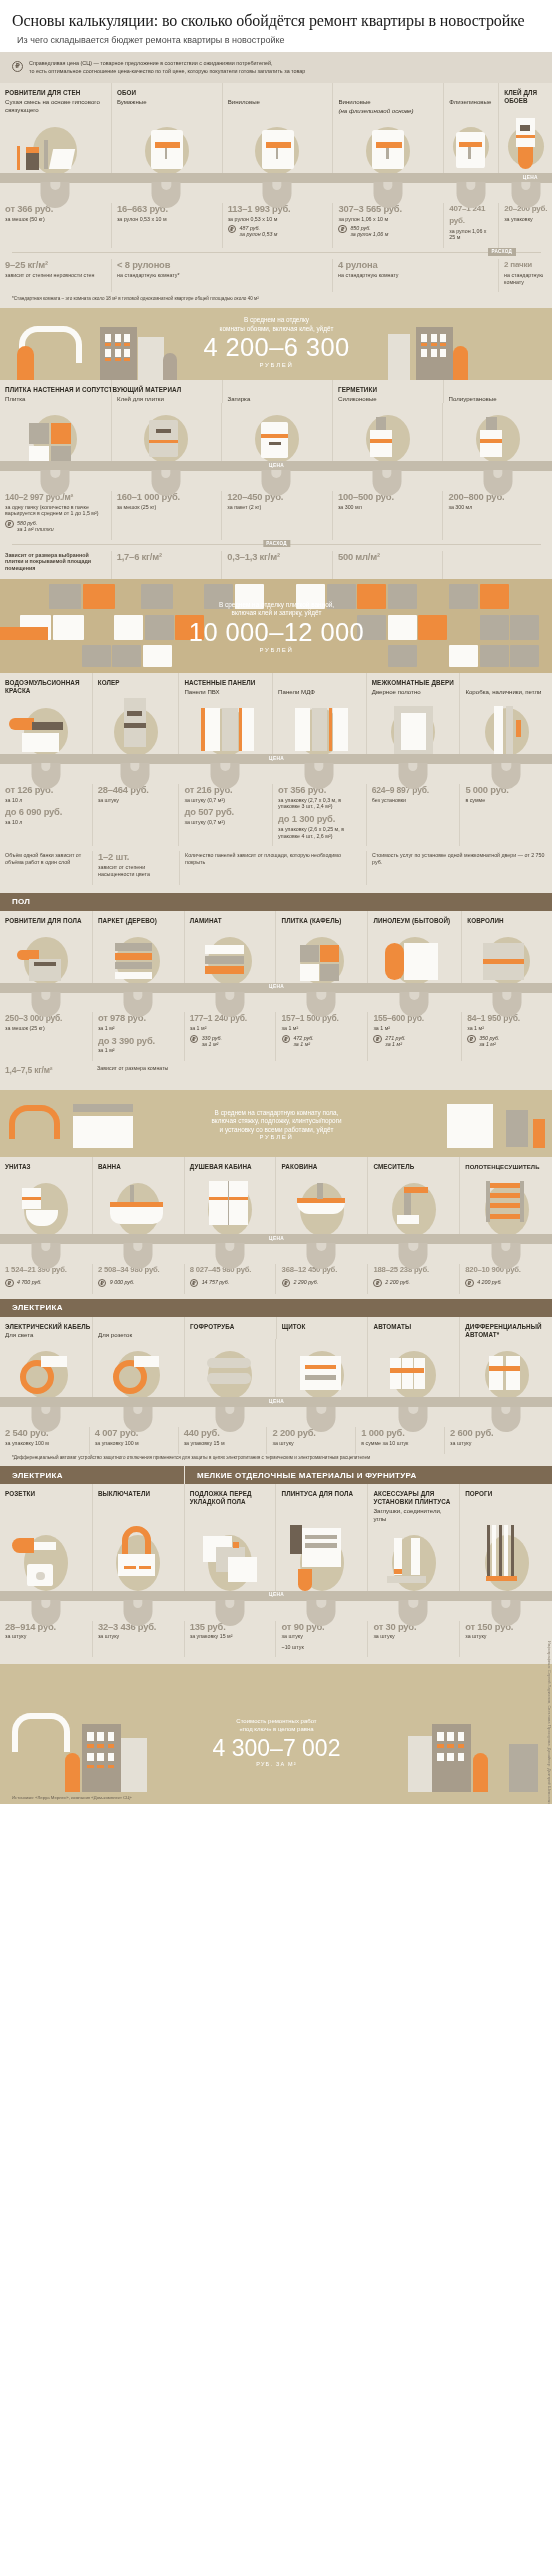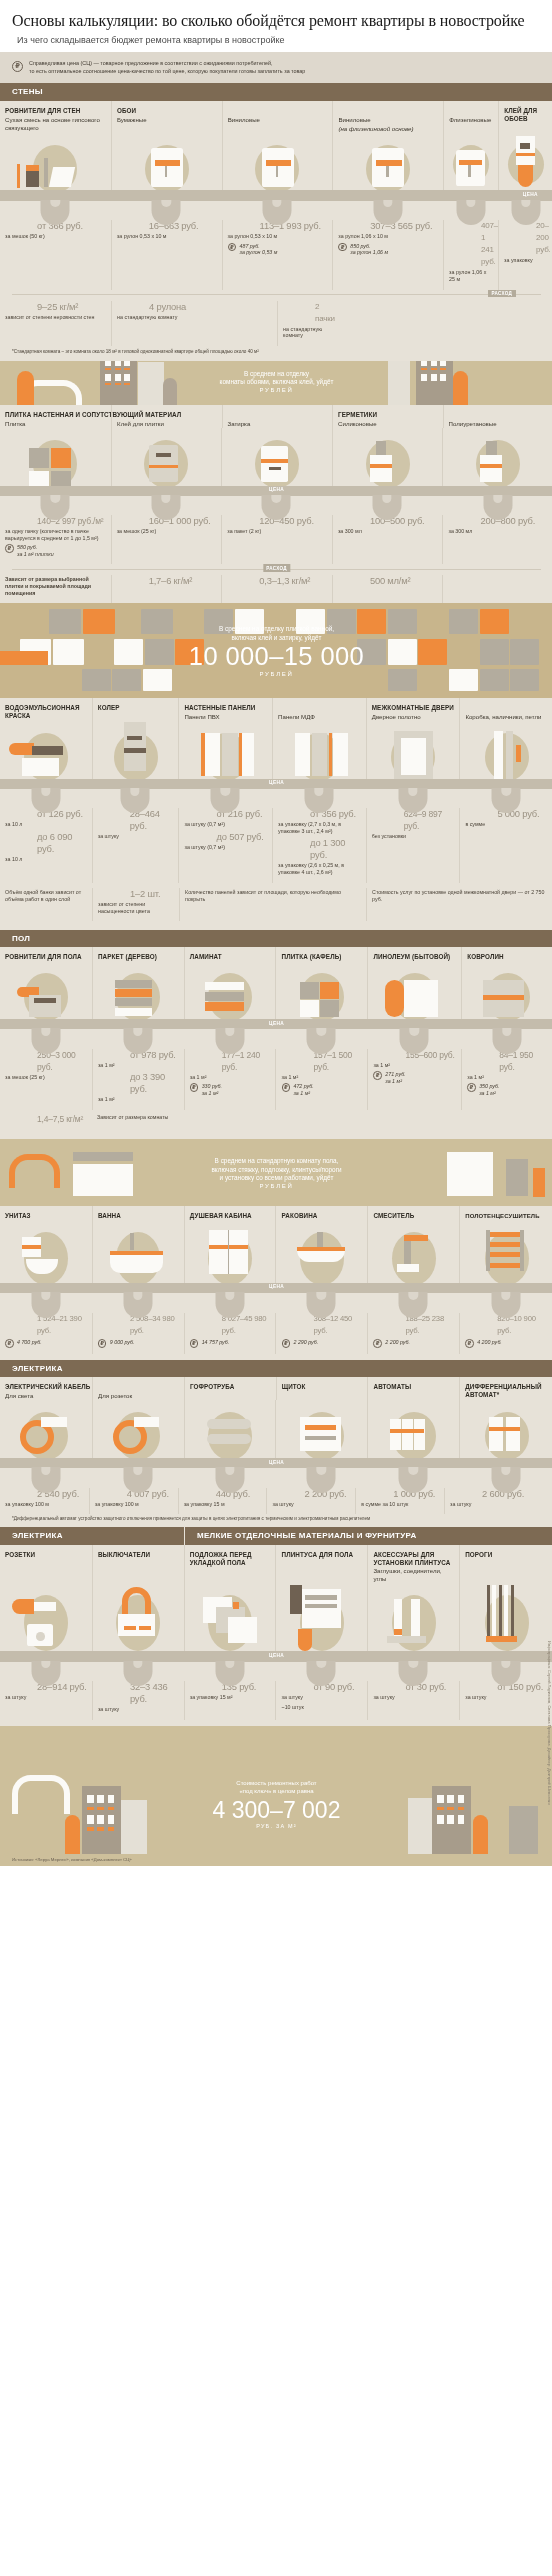--- a/index.html
+++ b/index.html
@@ -96,22 +96,22 @@
   }
   .bulb:before {
     content: ""; position: absolute; left: 50%; top: -0.9px; transform: translateX(-50%);
     width: 9.4px; height: 7.7px; border-radius: 0 0 5.1px 5.1px; background: #dcd6cb; z-index: 2;
   }
 
   .prices { display: flex; width: 553px; padding-top: 2.6px; }
   .price { padding: 0 5.1px 6.8px 5.1px; border-left: 0.9px solid #d6d0c4; }
   .price:first-child { border-left: none; }
   .price .big {
-    font-size: 9.4px; color: #9c9384; font-weight: 400; line-height: 12px;
-    font-family: "Liberation Sans", sans-serif; letter-spacing: -0.2px; margin-left: 32px;
+    font-size: 9.4px; color: #9c9384; font-weight: 700; line-height: 12px;
+    font-family: "Liberation Sans", sans-serif; letter-spacing: -0.2px;
   }
   .price .unit { font-size: 5.3px; color: #4a4237; line-height: 6.8px; margin-top: 0.9px; }
   .price .fair {
     display: flex; gap: 3.4px; align-items: flex-start; margin-top: 2.6px;
   }
   .price .fair .rb {
     width: 8.5px; height: 8.5px; border-radius: 50%; border: 0.9px solid #6b6053;
     color: #6b6053; font-size: 5.5px; line-height: 6.8px; text-align: center;
     font-weight: bold; flex: 0 0 8.5px;
     font-family: "DejaVu Sans", sans-serif;
@@ -199,21 +199,20 @@
   </div>
 
   <div class="notice">
     <div class="ruble-badge">₽</div>
     <div>
       <p>Справедливая цена (СЦ) — товарное предложение в соответствии с ожиданиями потребителей,</p>
       <p>то есть оптимальное соотношение цена-качество по той цене, которую покупатели готовы заплатить за товар</p>
     </div>
   </div>
 
-  <div class="sectionbar">СТЕНЫ</div>
 
   <div class="block">
     <div class="cols">
       <div class="col" style="width:111px">
         <div class="cat">РОВНИТЕЛИ ДЛЯ СТЕН</div>
         <div class="sub">Сухая смесь на основе гипсового связующего</div>
       </div>
       <div class="col" style="width:111px">
         <div class="cat">ОБОИ</div>
         <div class="sub">Бумажные</div>
@@ -329,20 +328,24 @@
     </div>
 
     <div class="divline">
       <div class="tag r">РАСХОД</div>
     </div>
 
     <div class="prices">
       <div class="price" style="width:111px;border-left:none">
         <div class="big">9–25 кг/м²</div>
         <div class="unit">зависит от степени неровности стен</div>
+      </div>
+      <div class="price" style="width:221px">
+        <div class="big">&lt; 8 рулонов</div>
+        <div class="unit">на стандартную комнату*</div>
       </div>
       <div class="price" style="width:166px">
         <div class="big">4 рулона</div>
         <div class="unit">на стандартную комнату</div>
       </div>
       <div class="price" style="width:55px">
         <div class="big" style="font-size:8px">2 пачки</div>
         <div class="unit">на стандартную комнату</div>
       </div>
     </div>
@@ -379,20 +382,21 @@
         <div class="wino" style="left:24px;top:16px;width:6px;height:2.6px"></div>
         <div class="win" style="left:5.1px;top:22px;width:6px;height:7.7px"></div>
         <div class="win" style="left:14.5px;top:22px;width:6px;height:7.7px"></div>
         <div class="win" style="left:24px;top:22px;width:6px;height:7.7px"></div>
       </div>
       <div class="bld" style="right:85px;width:15.3px;height:34px;background:#ef8b3c;border-radius:7.7px 7.7px 0 0"></div>
       <div class="bld" style="right:143px;width:22px;height:46px;background:#e4e0d6"></div>
     </div>
     <div class="b-txt">В среднем на отделку</div>
     <div class="b-txt">комнаты обоями, включая клей, уйдёт</div>
+    <div class="b-num">4 200–6 300</div>
     <div class="b-cur">РУБЛЕЙ</div>
   </div>
 
   <div class="block">
     <div class="cols">
       <div class="col" style="width:111px">
         <div class="cat" style="white-space:nowrap">ПЛИТКА НАСТЕННАЯ И СОПУТСТВУЮЩИЙ МАТЕРИАЛ</div>
         <div class="sub">Плитка</div>
       </div>
       <div class="col" style="width:111px">
@@ -533,21 +537,21 @@
       <div class="tile g" style="left:112px;top:66px;width:29px;height:22px"></div>
       <div class="tile w" style="left:143px;top:66px;width:29px;height:22px"></div>
       <div class="tile g" style="left:388px;top:66px;width:29px;height:22px"></div>
       <div class="tile w" style="left:449px;top:66px;width:29px;height:22px"></div>
       <div class="tile g" style="left:480px;top:66px;width:29px;height:22px"></div>
       <div class="tile g" style="left:510px;top:66px;width:29px;height:22px"></div>
       <div class="sh o" style="left:0;top:48px;width:48px;height:13.6px"></div>
     </div>
     <div class="b-txt">В среднем на отделку плиткой ванной,</div>
     <div class="b-txt">включая клей и затирку, уйдёт</div>
-    <div class="b-num">10 000–15 000</div>
+    <div class="b-num">10 000–12 000</div>
     <div class="b-cur">РУБЛЕЙ</div>
   </div>
 
   <div class="block">
     <div class="cols">
       <div class="col" style="width:92px">
         <div class="cat">ВОДОЭМУЛЬСИОННАЯ КРАСКА</div>
       </div>
       <div class="col" style="width:87px">
         <div class="cat">КОЛЕР</div>

